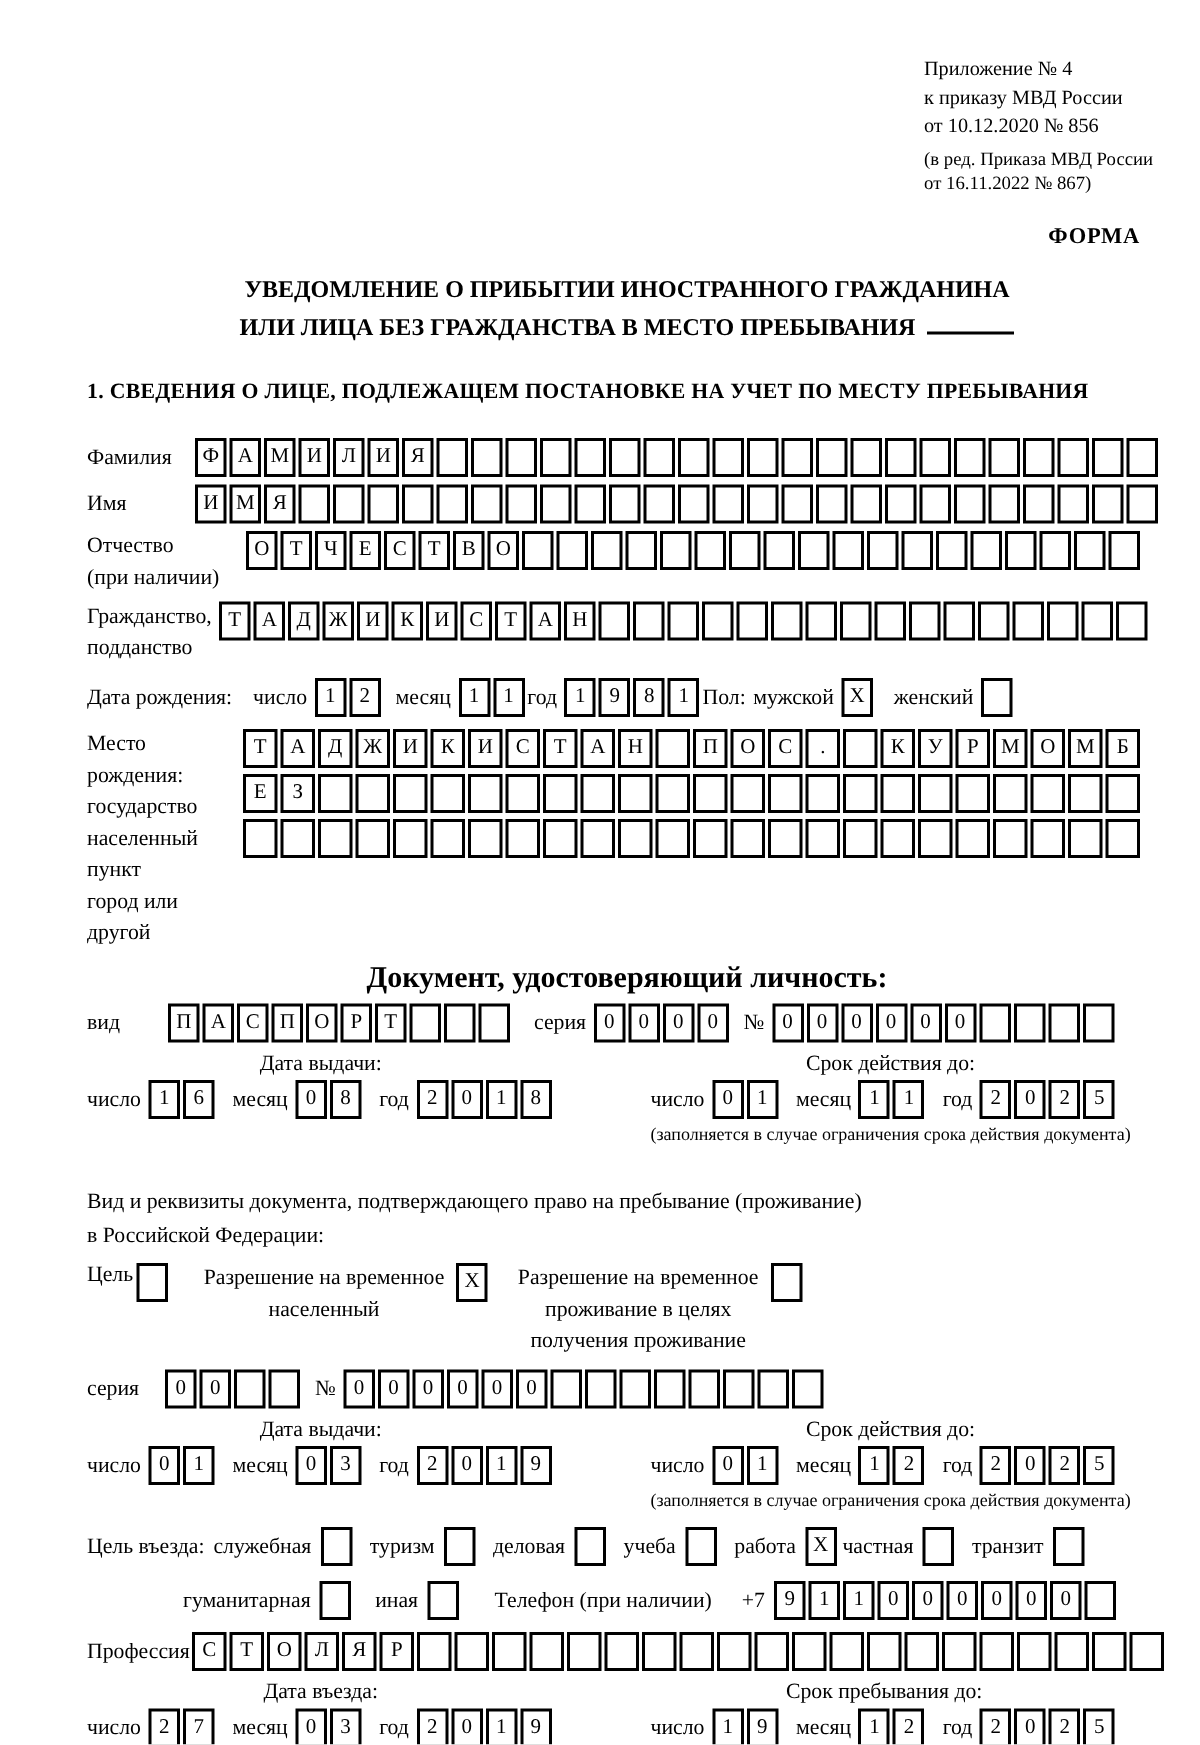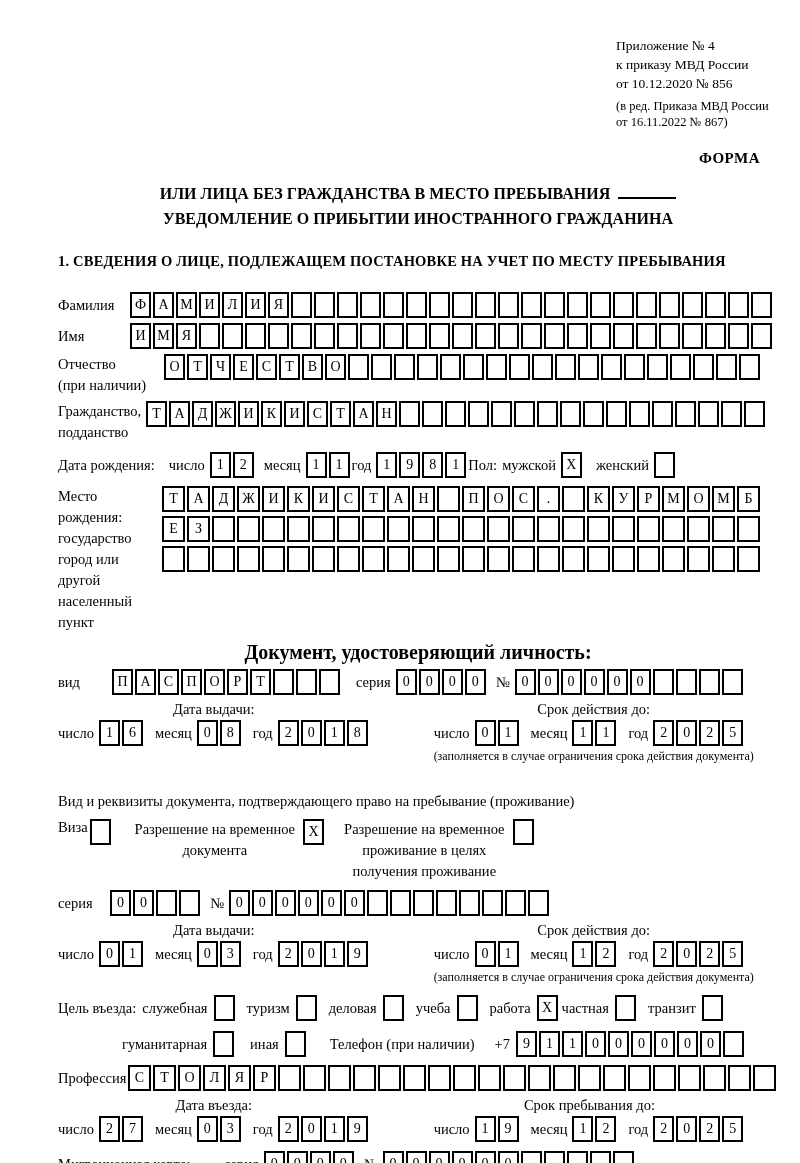--- a/index.html
+++ b/index.html
@@ -66,24 +66,24 @@
     <div>к приказу МВД России</div>
     <div>от 10.12.2020 № 856</div>
   </div>
   <div class="revision">
     <div>(в ред. Приказа МВД России</div>
     <div>от 16.11.2022 № 867)</div>
   </div>
   <div class="form-label">ФОРМА</div>
 
   <div class="form-title">
+    <div>УВЕДОМЛЕНИЕ О ПРИБЫТИИ ИНОСТРАННОГО ГРАЖДАНИНА</div>
     <div>
       <span>ИЛИ ЛИЦА БЕЗ ГРАЖДАНСТВА В МЕСТО ПРЕБЫВАНИЯ</span><span class="title-blank"></span>
     </div>
-    <div>УВЕДОМЛЕНИЕ О ПРИБЫТИИ ИНОСТРАННОГО ГРАЖДАНИНА</div>
   </div>
 
   <div class="section-heading">1. СВЕДЕНИЯ О ЛИЦЕ, ПОДЛЕЖАЩЕМ ПОСТАНОВКЕ НА УЧЕТ ПО МЕСТУ ПРЕБЫВАНИЯ</div>
 
   <div class="row" style="margin-top:22px">
     <div class="lbl w72">Фамилия</div>
     <div class="cells">
         <span class="cell">Ф</span>
         <span class="cell">А</span>
         <span class="cell">М</span>
@@ -253,22 +253,22 @@
     <span class="piece gap14">
         <span class="t">женский</span>
       <span class="chk"></span>
       </span>
   </div>
 
   <div class="row start" style="margin-top:8px">
     <div class="lbl2 w103">
       <div>Место рождения:</div>
       <div>государство</div>
+      <div>населенный пункт</div>
       <div>город или другой</div>
-      <div>населенный пункт</div>
     </div>
     <div class="stack p25" style="margin-top:0">
       <div class="cells" style="margin-top:0">
           <span class="cell">Т</span>
           <span class="cell">А</span>
           <span class="cell">Д</span>
           <span class="cell">Ж</span>
           <span class="cell">И</span>
           <span class="cell">К</span>
           <span class="cell">И</span>
@@ -429,31 +429,32 @@
             <span class="cell">2</span>
             <span class="cell">5</span>
           </span>
       </div>
       <div class="dg-note">(заполняется в случае ограничения срока действия документа)</div>
     </div>
   </div>
 
   <div class="intro">
     <div>Вид и реквизиты документа, подтверждающего право на пребывание (проживание)</div>
+    <div>в Российской Федерации:</div>
   </div>
 
   <div class="opt-row">
     <div class="opt">
-      <span class="ol" style="margin-right:2px">Виза</span>
+      <span class="ol" style="margin-right:2px">Цель</span>
       <span class="chk"></span>
     </div>
     <div class="opt" style="margin-left:24px">
       <div class="ml">
         <div>Разрешение на временное</div>
-        <div>документа</div>
+        <div>населенный</div>
       </div>
       <span class="chk">X</span>
     </div>
     <div class="opt" style="margin-left:20px">
       <div class="ml">
         <div>Разрешение на временное</div>
         <div>проживание в целях</div>
         <div>получения проживание</div>
       </div>
       <span class="chk"></span>

